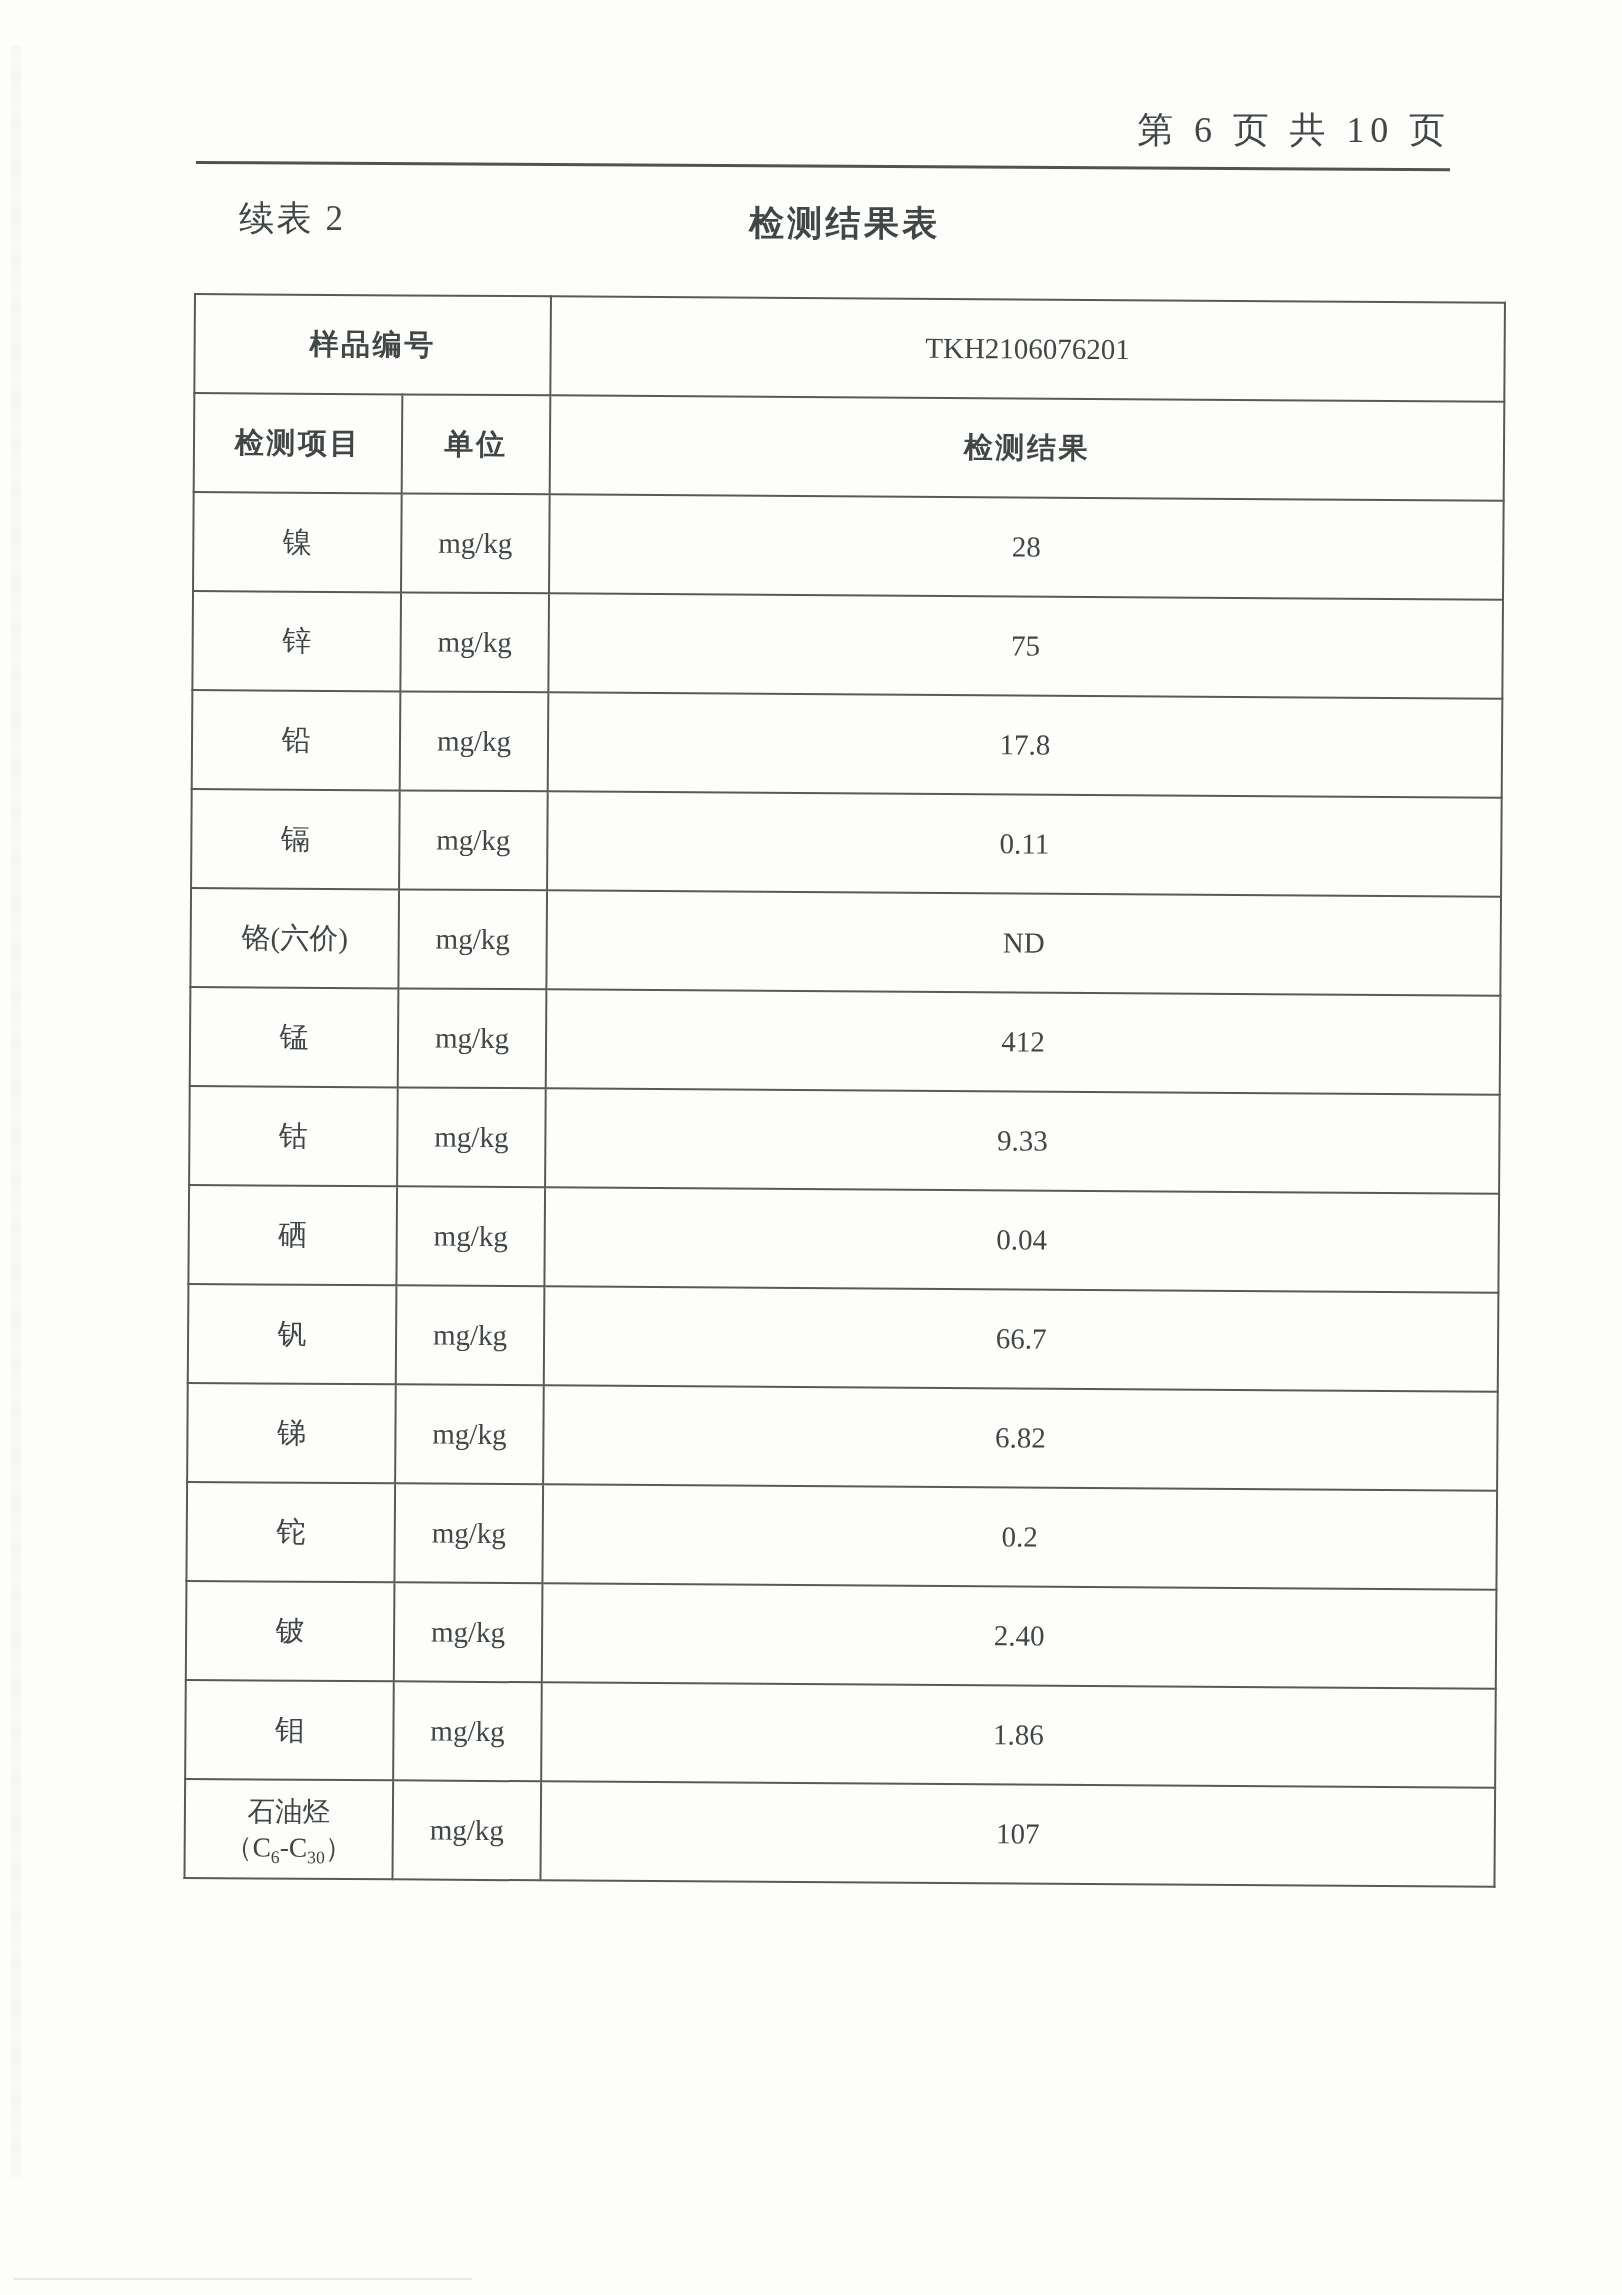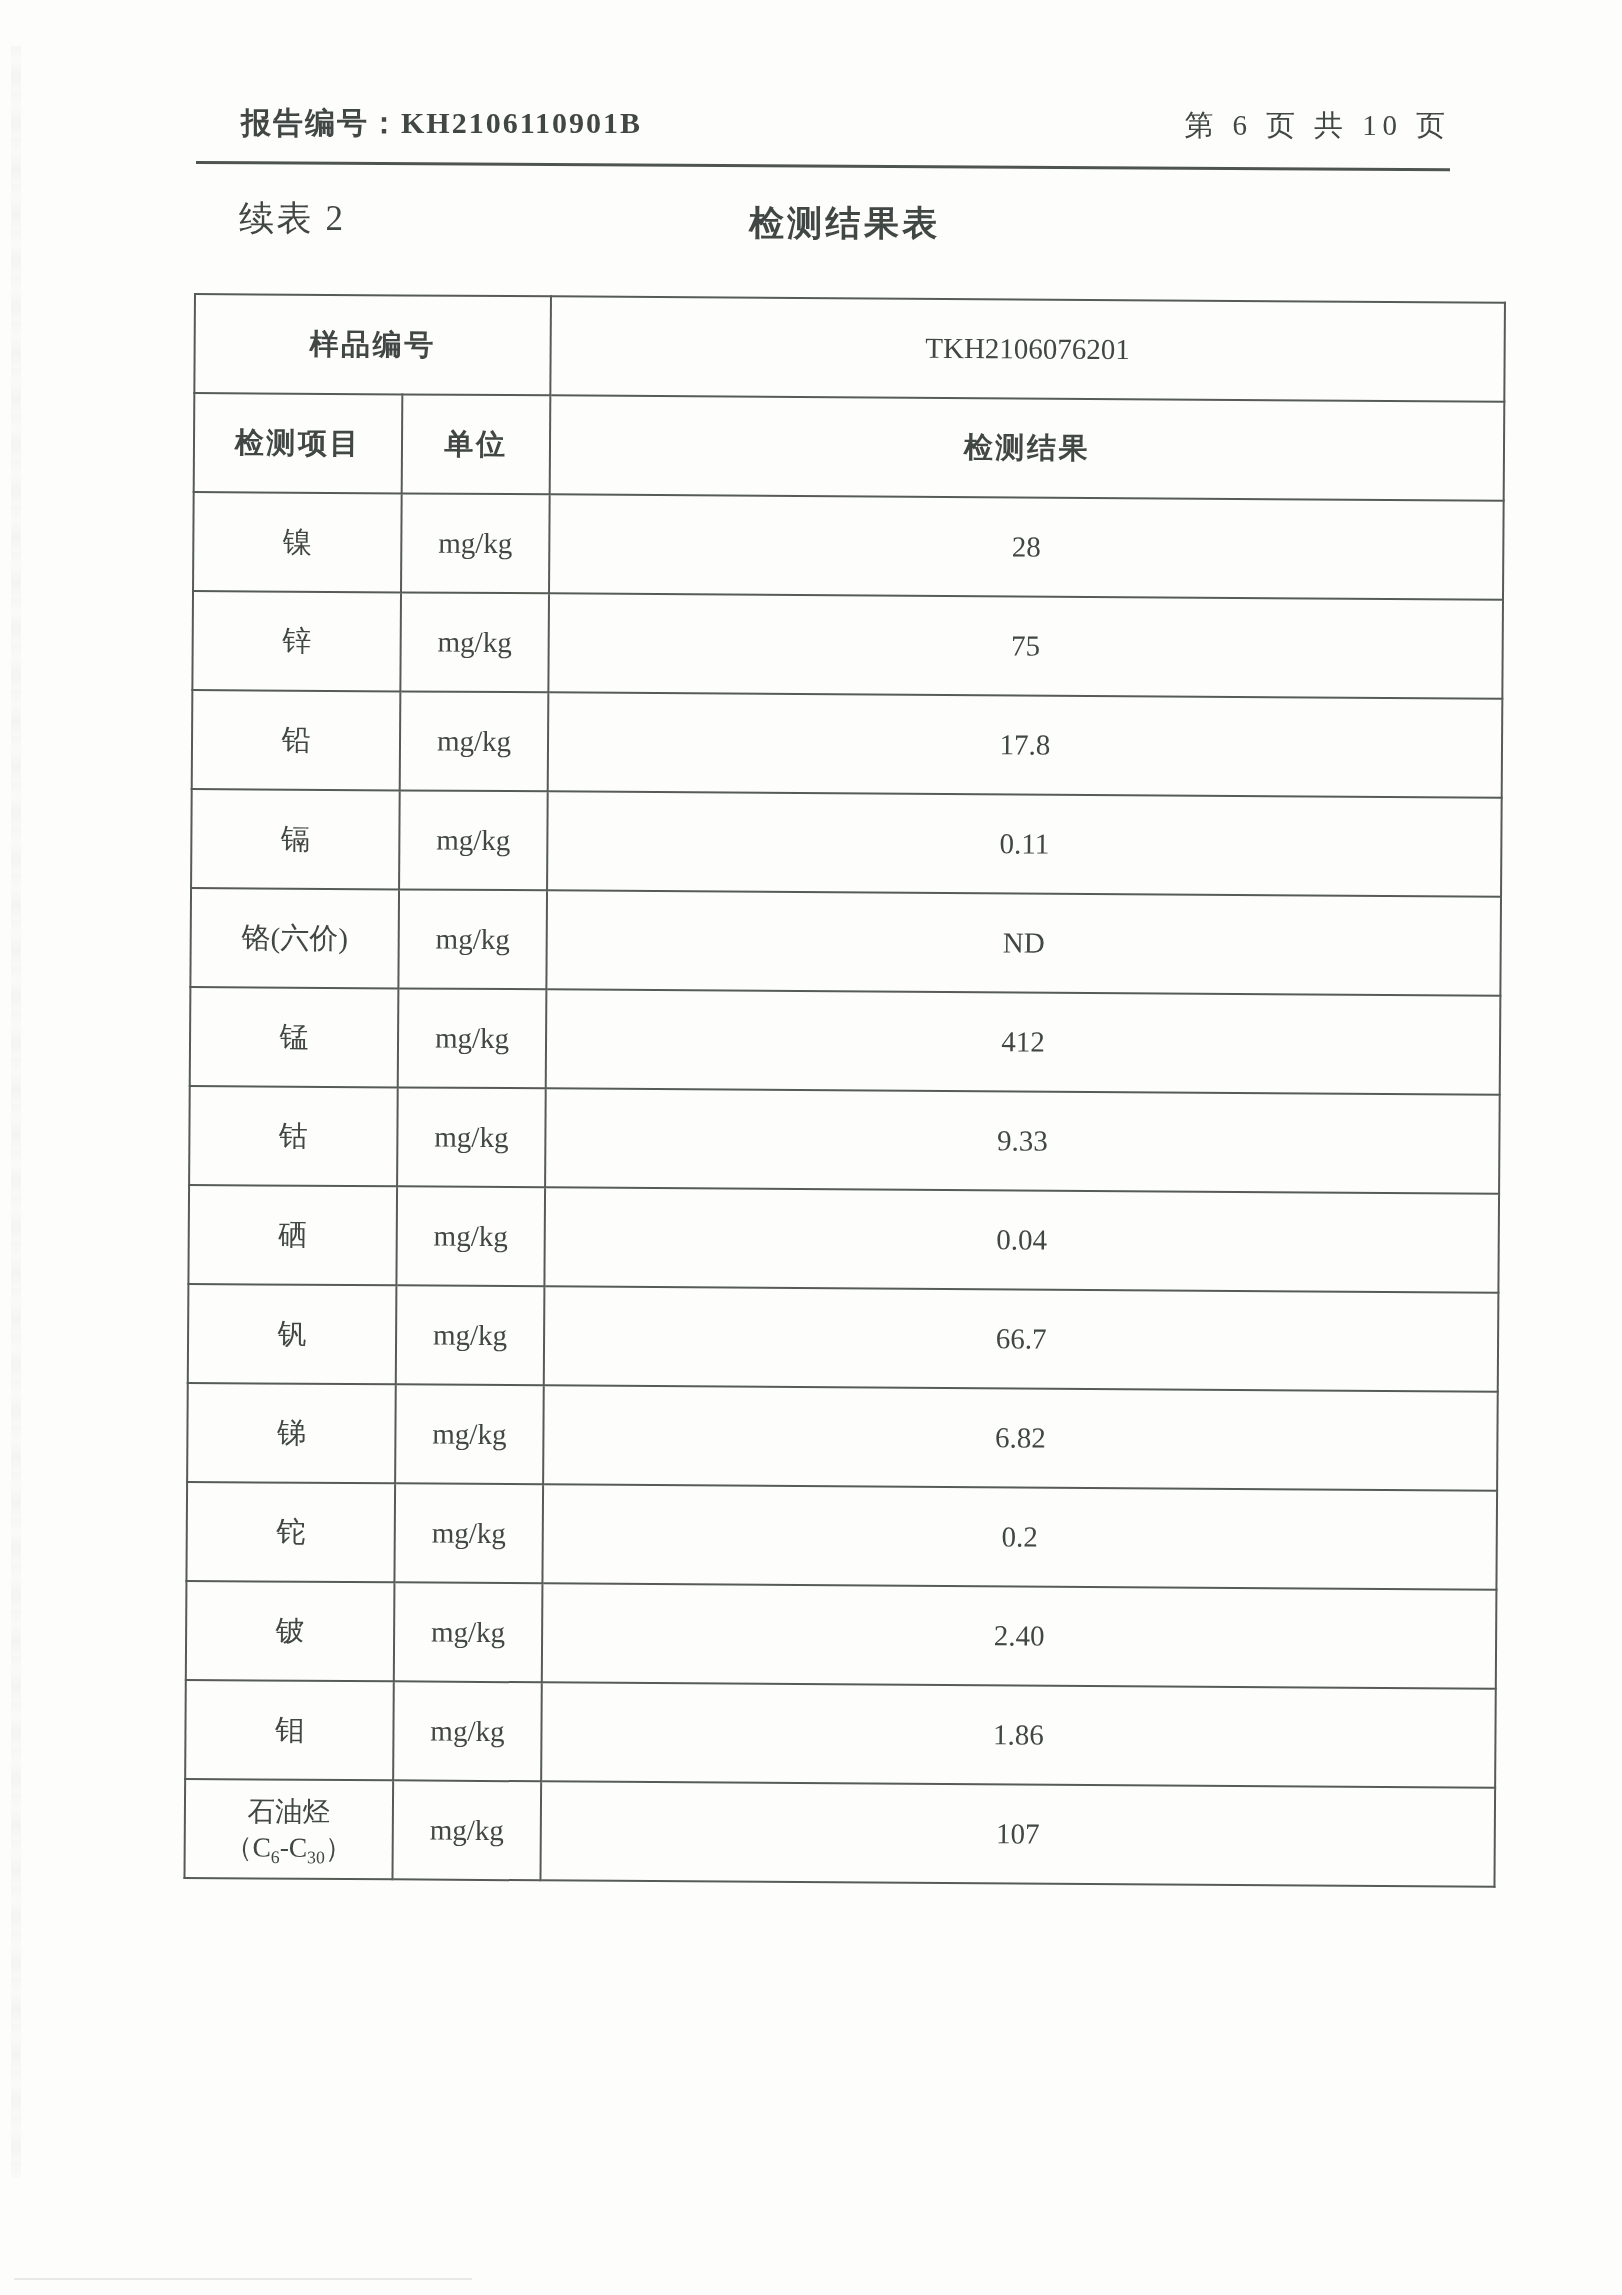--- a/index.html
+++ b/index.html
@@ -20,21 +20,21 @@
   .scan-bottom-line{
     position:absolute;left:14.4px;top:2278px;width:458px;height:2px;
     background:#e9e8e4;
   }
   .report-no{
     position:absolute;left:241px;top:103px;
     font-size:30px;font-weight:bold;letter-spacing:2px;white-space:nowrap;
   }
   .page-no{
     position:absolute;top:106px;right:172px;
-    font-size:29px;letter-spacing:5.9px;white-space:nowrap;
+    font-size:36px;letter-spacing:5.9px;white-space:nowrap;
   }
   .header-rule{
     position:absolute;left:196px;top:161px;width:1254px;height:2.6px;
     background:#4e544f;
     transform:rotate(0.33deg);transform-origin:left center;
   }
   .subtable-label{
     position:absolute;left:239px;top:195px;
     font-size:35px;font-weight:normal;letter-spacing:2.6px;white-space:nowrap;
   }
@@ -66,21 +66,20 @@
   .two-line sub{font-size:17.7px;line-height:0;}
 </style>
 </head>
 <body>
 
 <div class="page">
 
   <div class="scan-edge-left"></div>
   <div class="scan-bottom-line"></div>
 
-  <div class="report-no">报告编号：KH2106110901B</div>
   <div class="page-no">第 6 页 共 10 页</div>
   <div class="header-rule"></div>
 
   <div class="subtable-label">续表 2</div>
   <div class="table-title">检测结果表</div>
 
   <div class="table-wrap">
     <table class="results">
       <colgroup>
           <col class="c1">

